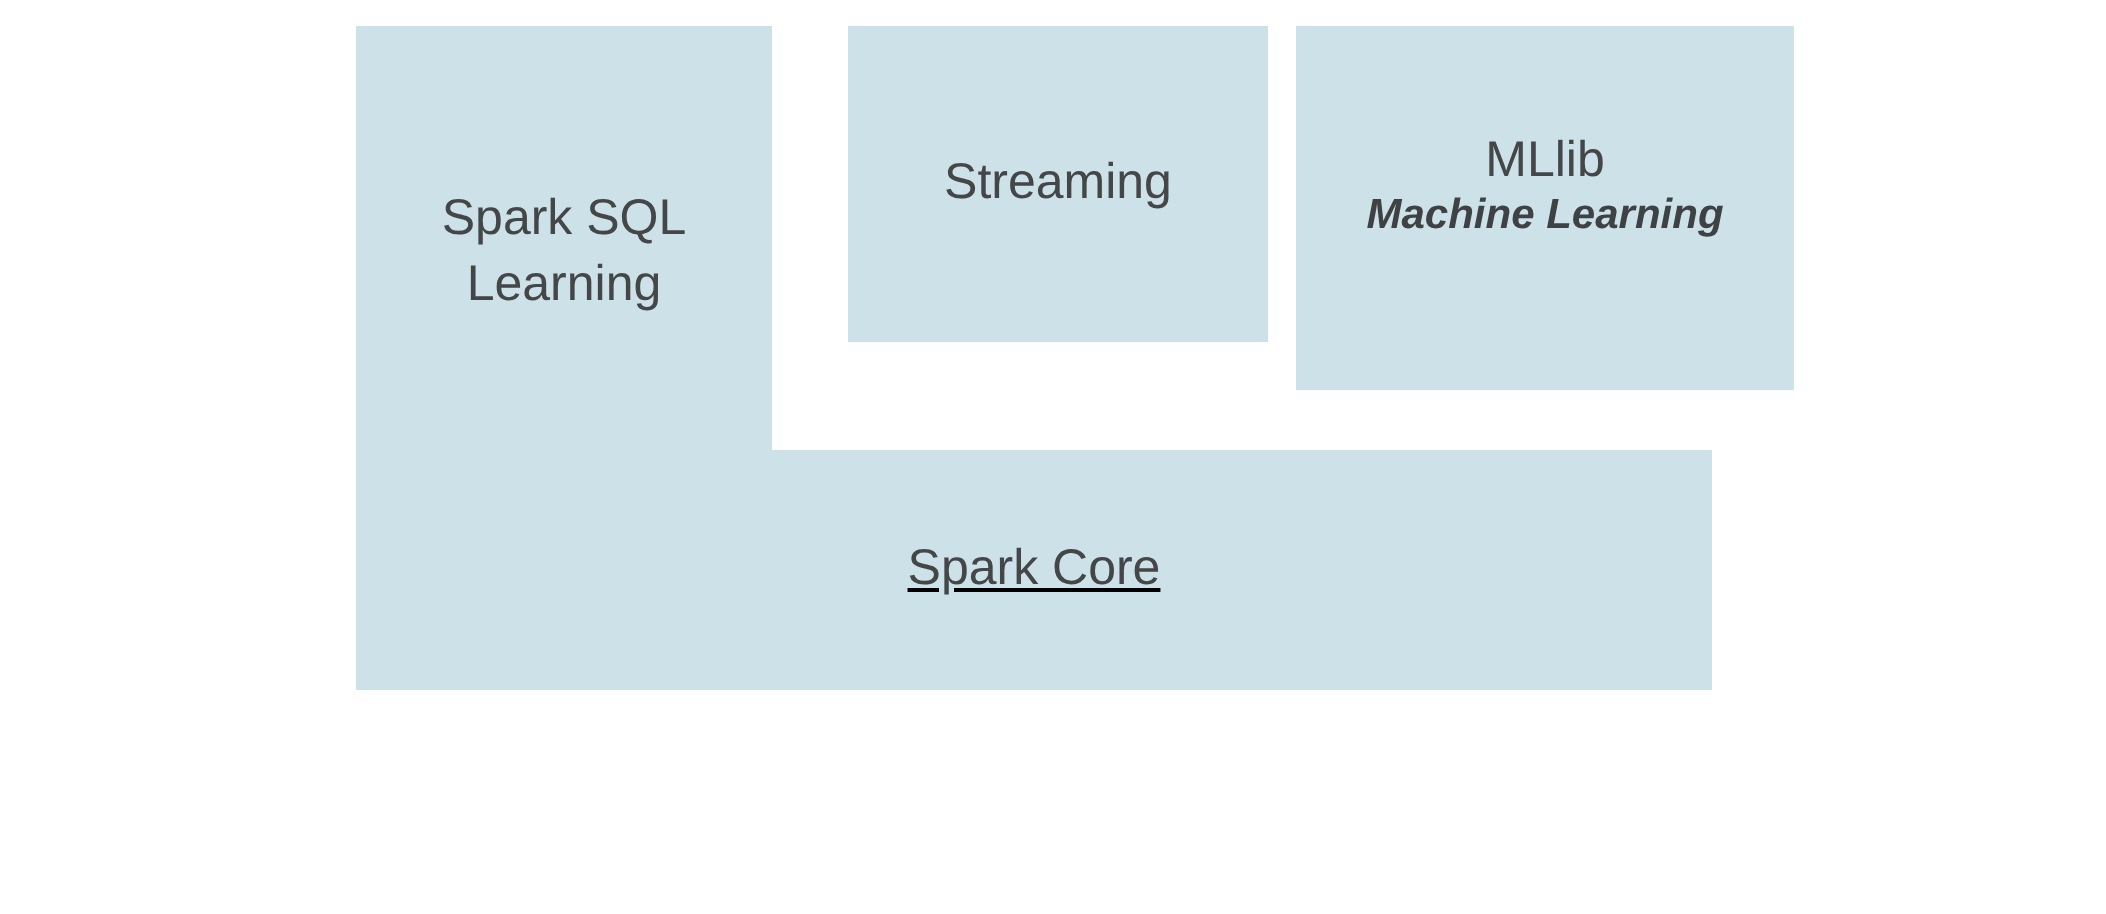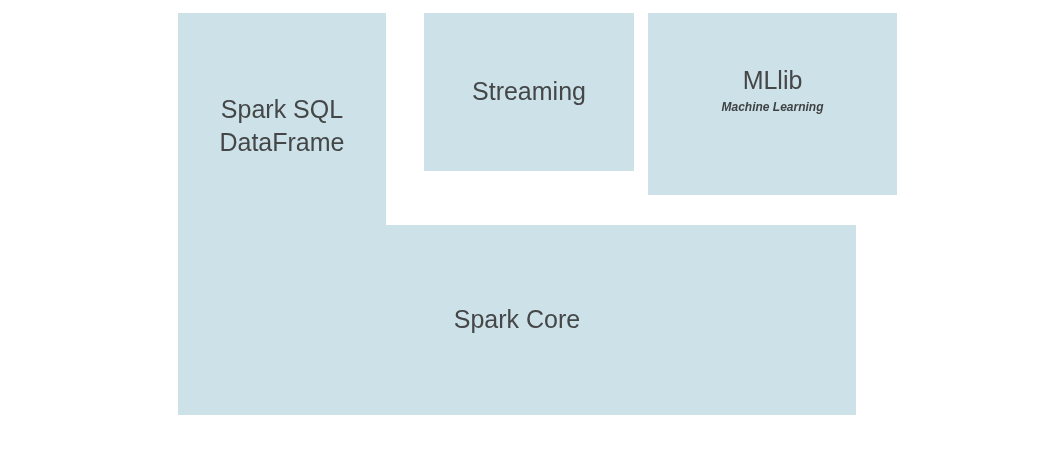--- a/index.html
+++ b/index.html
@@ -38,21 +38,21 @@
     font-weight: 400;
     line-height: 33px;
     text-align: center;
     white-space: pre;
     letter-spacing: 0px;
   }
 
   .box-sublabel {
     color: #3f4244;
     font-family: "Liberation Sans", sans-serif;
-    font-size: 12px;
+    font-size: 21px;
     font-weight: 700;
     font-style: italic;
     line-height: 21px;
     text-align: center;
     white-space: pre;
   }
 
   
   #box-spark-sql {
     left: 178px;
@@ -89,35 +89,36 @@
   #box-mllib .box-sublabel {
     position: relative;
     top: -13px;
   }
 
   
   #box-spark-core {
     left: 178px;
     top: 225px;
     width: 678px;
-    height: 190px;
+    height: 120px;
+    text-decoration: underline;
   }
   #box-spark-core .box-label {
     position: relative;
     top: -1px;
   }
 </style>
 </head>
 <body>
 
 <div id="stack-diagram">
 
   <div class="layer-box" id="box-spark-sql">
     <div class="box-label">Spark SQL</div>
-    <div class="box-label">DataFrame</div>
+    <div class="box-label">Learning</div>
   </div>
 
   <div class="layer-box" id="box-streaming">
     <div class="box-label">Streaming</div>
   </div>
 
   <div class="layer-box" id="box-mllib">
     <div class="box-label">MLlib</div>
     <div class="box-sublabel">Machine Learning</div>
   </div>

